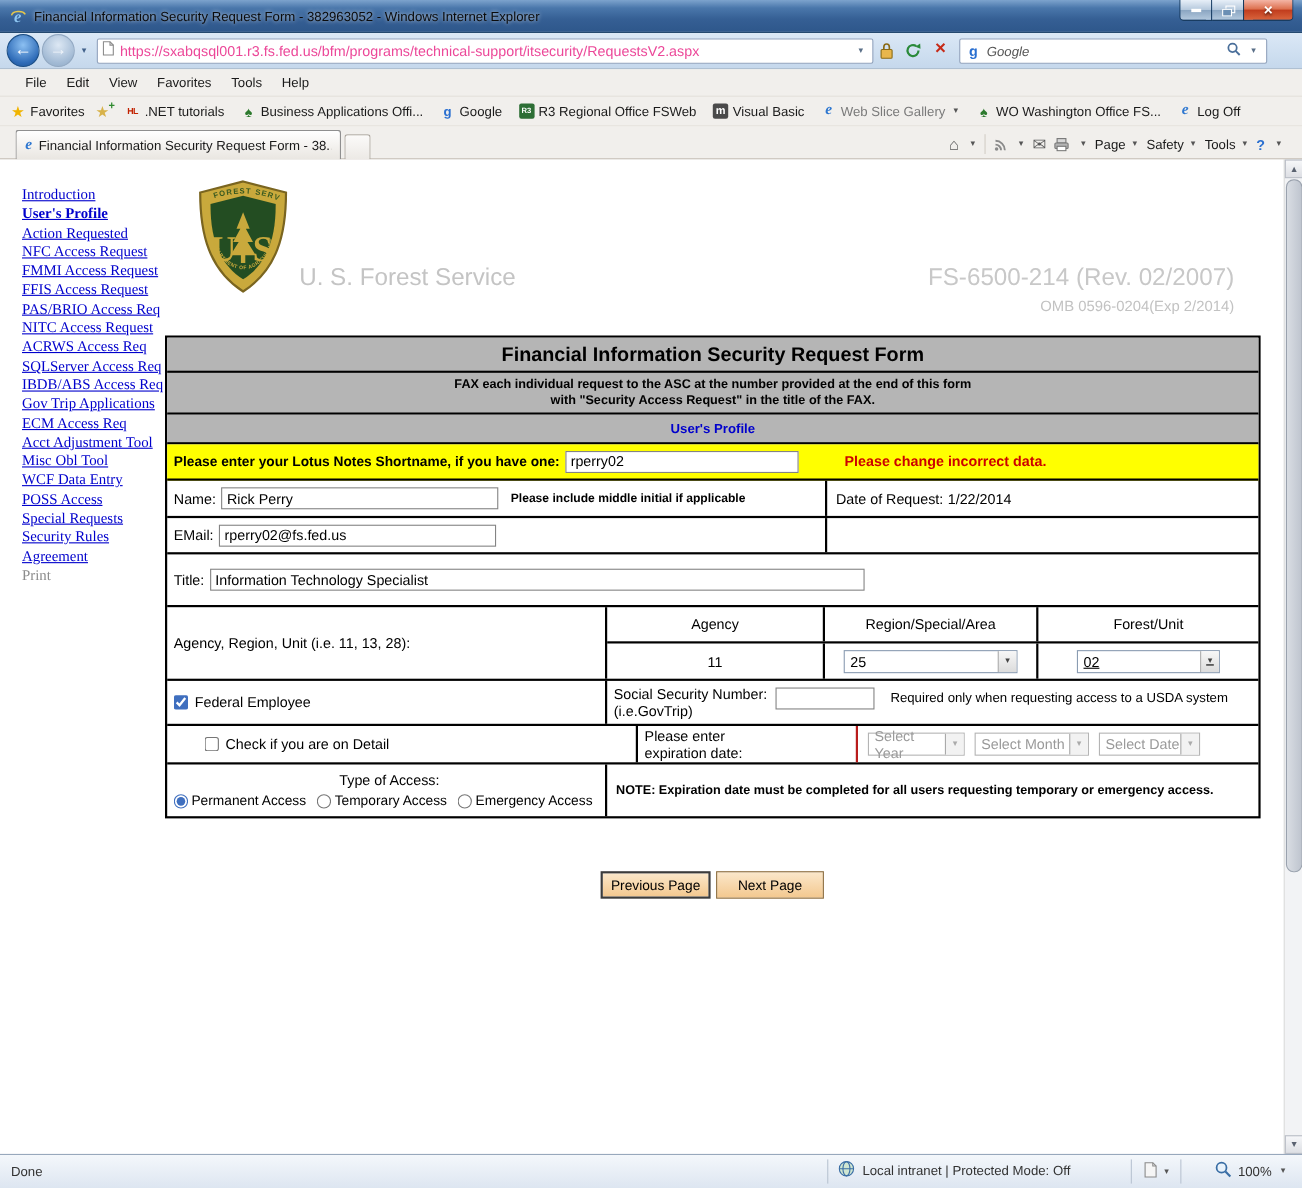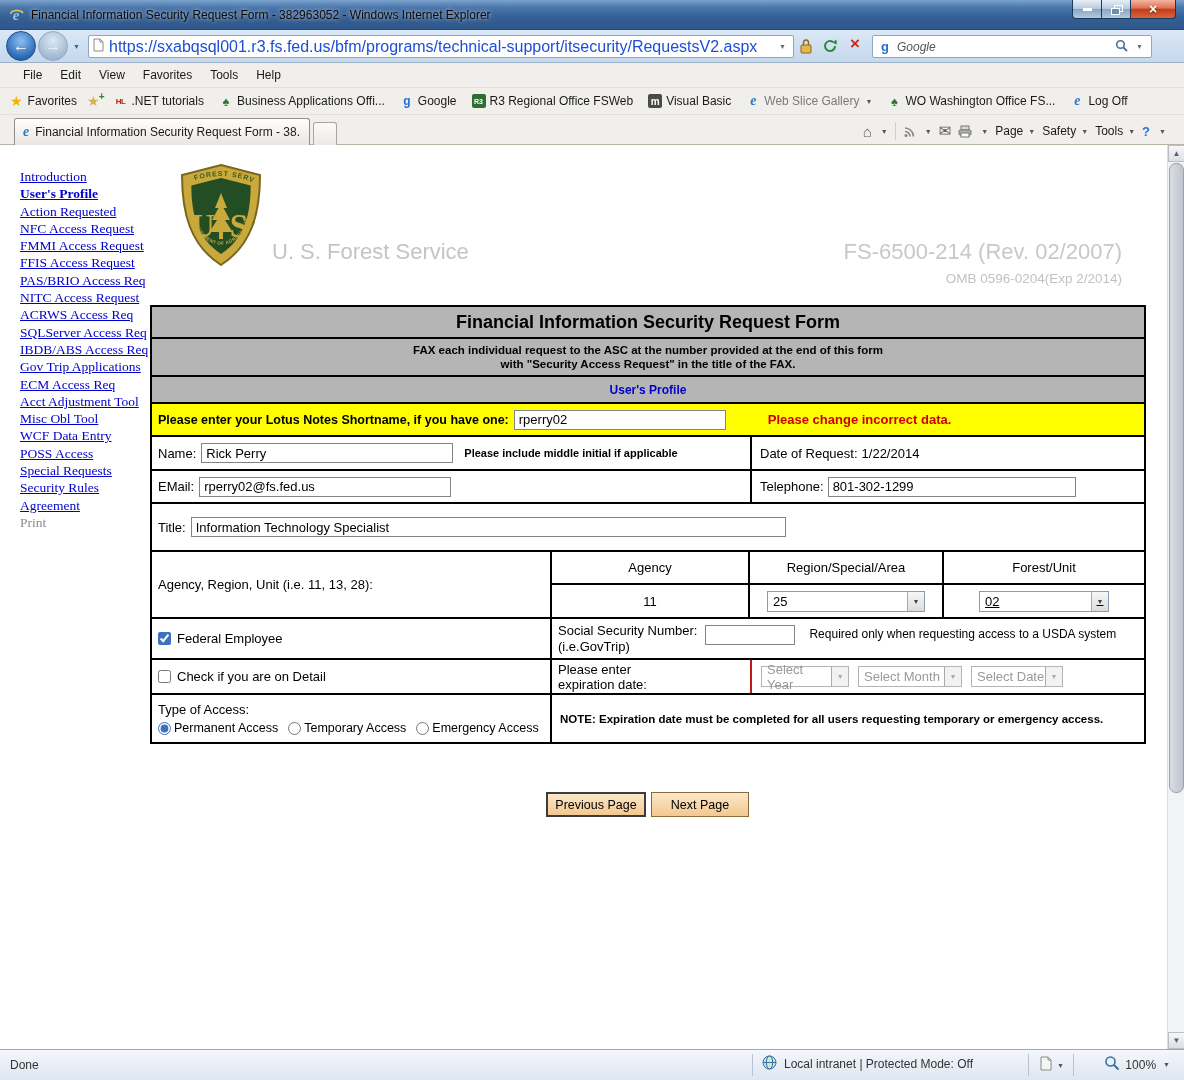--- a/index.html
+++ b/index.html
@@ -31,21 +31,21 @@
     background:linear-gradient(#dbe8f6,#c5d8ec); border-bottom:1px solid #9fb2c8; }
   .navbtn { position:absolute; top:1px; width:30px; height:30px; border-radius:50%;
     display:flex; align-items:center; justify-content:center; font-size:16px; font-weight:bold; }
   .navbtn.back { left:6px; color:#fff; border:1px solid #1c4f86;
     background:radial-gradient(circle at 50% 32%, #8cc0f2, #2f6cb8 68%, #1c508f); }
   .navbtn.fwd { left:38px; color:#eef3f9; border:1px solid #93a9c2;
     background:radial-gradient(circle at 50% 32%, #dde8f4, #a3bbd5 68%, #8fa9c5); }
   .navcaret { position:absolute; left:73px; top:13px; font-size:7px; color:#41618a; }
   .addrfield { position:absolute; left:88px; top:5px; width:706px; height:23px; background:#fff;
     border:1px solid #93a4bd; border-radius:2px; display:flex; align-items:center; padding:0 4px; }
-  .urltext { font-size:16px; color:#1d4ed8; margin-left:5px; white-space:nowrap; overflow:hidden; flex:1; }
+  .urltext { font-size:13px; color:#ec4899; margin-left:5px; white-space:nowrap; overflow:hidden; flex:1; }
   .fieldcaret { font-size:7px; color:#5a6f88; padding:0 3px; }
   .lockbtn { position:absolute; left:800px; top:8px; }
   .refreshbtn { position:absolute; left:820px; top:8px; width:20px; text-align:center; }
   .stopbtn { position:absolute; left:845px; top:4px; width:20px; text-align:center;
     color:#c62a18; font-size:17px; font-weight:bold; }
   .searchfield { position:absolute; left:872px; top:5px; width:280px; height:23px; background:#fff;
     border:1px solid #93a4bd; border-radius:2px; display:flex; align-items:center; padding:0 5px; gap:5px; }
   .gico { width:14px; height:14px; display:flex; align-items:center; justify-content:center;
     color:#2a6fd0; font-weight:bold; font-size:13px; }
   .searchtext { font-size:12px; font-style:italic; color:#555; flex:1; }
@@ -146,29 +146,29 @@
   .rfed { height:41px; align-items:stretch; }
   .rfed .left { width:400px; border-right:2px solid #000; display:flex; align-items:center; padding-left:6px; gap:6px; }
   .rfed .right { flex:1; display:flex; padding:4px 0 0 6px; }
   .ssnlabels { font-size:13px; line-height:16px; }
   .ssnnote { font-size:12px; margin-left:14px; margin-top:4px; white-space:nowrap; }
   .cklabel { display:flex; align-items:center; gap:6px; font-size:13px; }
   input[type=checkbox] { width:13px; height:13px; accent-color:#3f6fbf; }
   input[type=radio] { width:13px; height:13px; accent-color:#3f6fbf; }
 
   .rdet { height:35px; align-items:stretch; }
-  .rdet .left { width:400px; border-right:2px solid #000; display:flex; align-items:center; padding-left:6px; gap:6px; }
+  .rdet .left { width:400px; border-right:2px solid #000; display:flex; align-items:center; padding-left:6px; gap:6px;margin-left:28px; }
   .rdet .mid { width:200px; border-right:2px solid #b91c1c; display:flex; flex-direction:column; justify-content:center;
     padding-left:6px; font-size:13px; line-height:15px; }
   .rdet .right { flex:1; display:flex; align-items:center; gap:9px; padding-left:9px; }
 
   .racc { height:47px; align-items:stretch; }
   .racc .left { width:400px; border-right:2px solid #000; display:flex; flex-direction:column;
     justify-content:center; padding-left:6px; gap:4px; }
-  .acclbl { font-size:13px; }
+  .acclbl { font-size:13px;text-align:center; }
   .radios { display:flex; align-items:center; gap:10px; }
   .rlabel { display:flex; align-items:center; gap:3px; font-size:12.5px; white-space:nowrap; }
   .racc .right { flex:1; display:flex; align-items:center; padding:0 8px; font-size:11.5px; font-weight:bold; }
 
   .pagebtn { position:absolute; height:25px; font:12.5px "Liberation Sans",sans-serif;
     background:linear-gradient(#fbe7ca,#f3c88f); cursor:pointer; }
   .pagebtn.prev { left:546px; top:647px; width:100px; border:2px solid #3c3c3c; }
   .pagebtn.next { left:651px; top:647px; width:98px; border:1px solid #8a6a3a; }
 
   
@@ -431,24 +431,20 @@
           <span class="lbl">Date of Request:</span>
           <span class="lbl">1/22/2014</span>
         </div>
       </div>
 
       <div class="row h33">
         <div class="cell lcell600">
           <span class="lbl">EMail:</span>
           <input class="tin w330" value="rperry02@fs.fed.us" style="">
         </div>
-        <div class="cell rcell">
-          <span class="lbl">Telephone:</span>
-          <input class="tin w248" value="801-302-1299" style="">
-        </div>
       </div>
 
       <div class="row h48">
         <div class="cell" style="padding-left:6px; gap:5px; width:100%;">
           <span class="lbl">Title:</span>
           <input class="tin w595" value="Information Technology Specialist" style="">
         </div>
       </div>
 
       <div class="row agrow">

